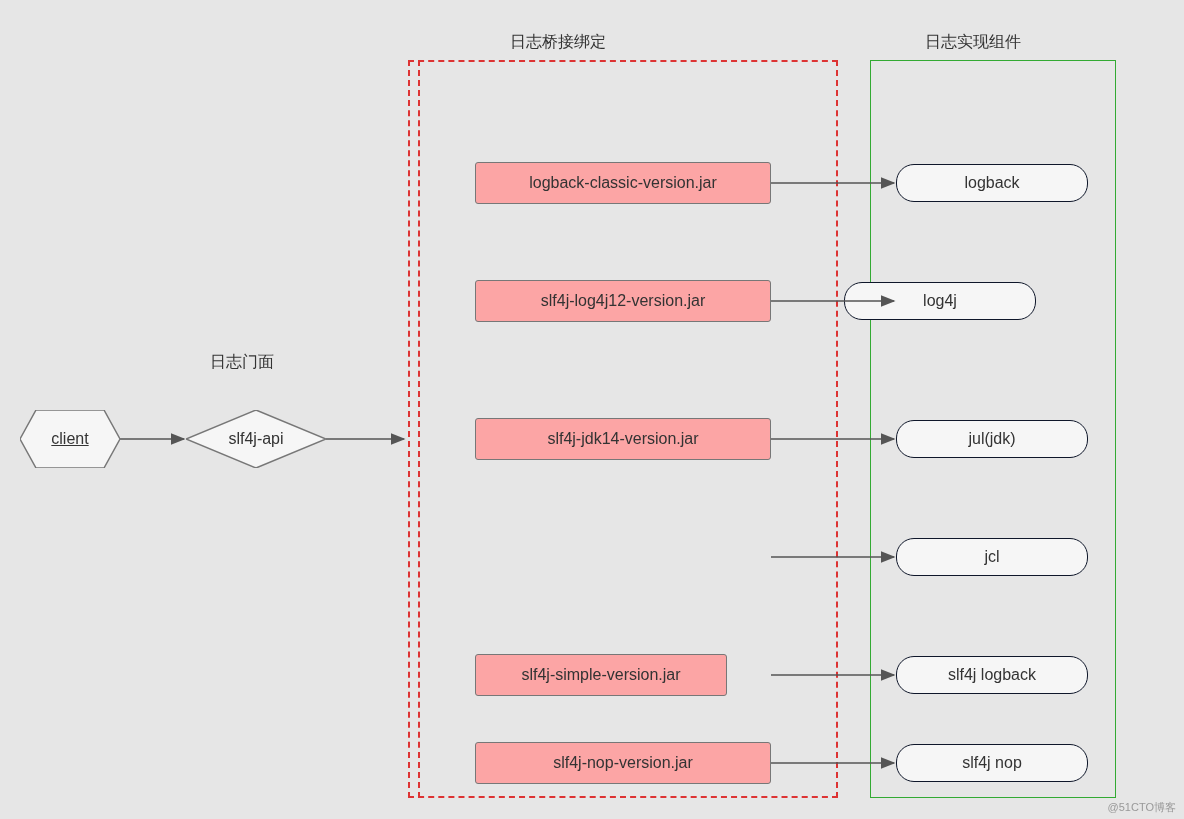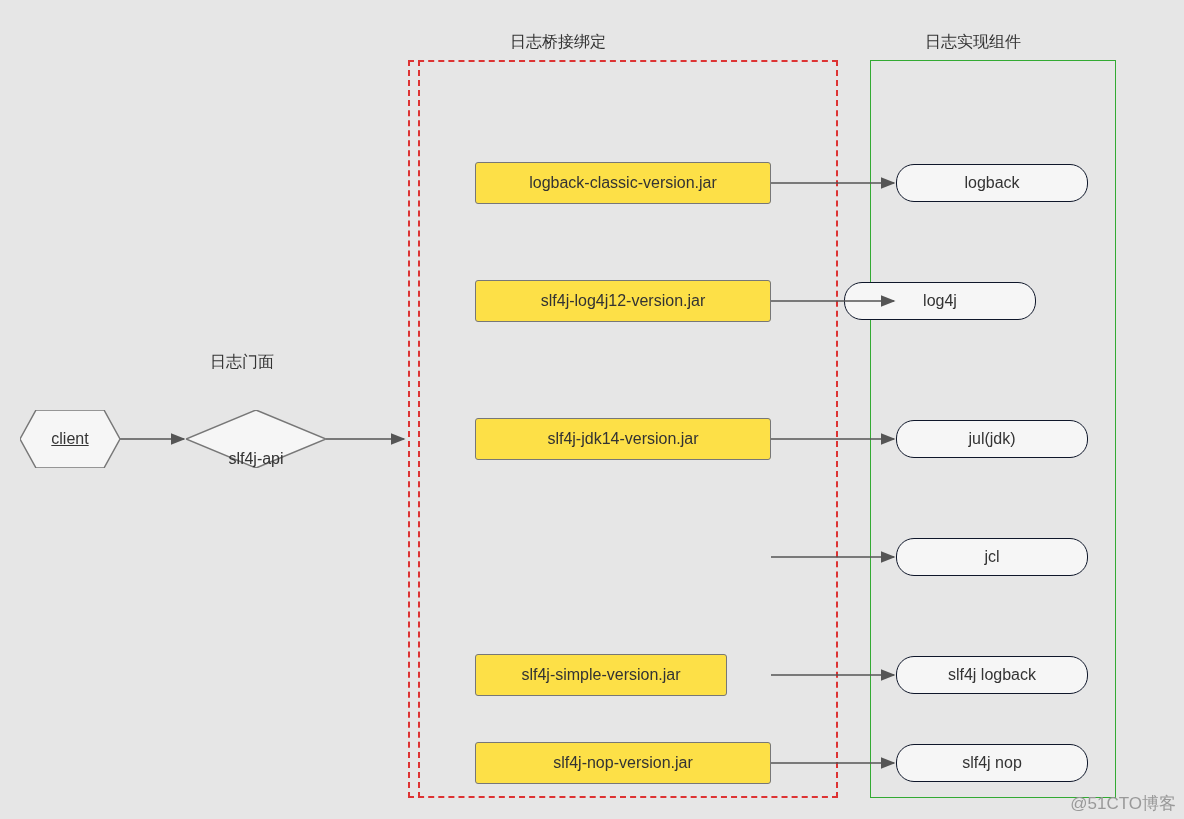--- a/index.html
+++ b/index.html
@@ -22,36 +22,36 @@
   }
   .hexagon {
     position: absolute;
     display: flex;
     align-items: center;
     justify-content: center;
   }
   .rhombus {
     position: absolute;
     display: flex;
-    align-items: flex-end;
+    align-items: center;
     justify-content: center;
   }
   .dashbox {
     position: absolute;
     border: 2px dashed #d33;
     background: transparent;
   }
   .greenbox {
     position: absolute;
     border: 1px solid #3a3;
     background: transparent;
   }
   .rectnode {
     position: absolute;
-    background: #fde047;
+    background: #fca5a5;
     border: 1px solid #777;
     border-radius: 3px;
     display: flex;
     align-items: center;
     justify-content: center;
   }
   .pillnode {
     position: absolute;
     background: #f6f6f6;
     border: 1px solid #0f172a;
@@ -65,21 +65,21 @@
     inset: 0;
     width: 1184px;
     height: 819px;
     pointer-events: none;
   }
   .arrow-line { stroke: #555; stroke-width: 1.5; fill: none; }
   .arrow-head { fill: #555; }
   .watermark {
     position: absolute;
     right: 8px; bottom: 4px;
-    font-size: 17px;
+    font-size: 11px;
     color: #999;
   }
 </style>
 </head>
 <body>
 
 <div class="canvas">
 
   <div class="label" style="left:210px; top:352px;">日志门面</div>
   <div class="label" style="left:510px; top:32px;">日志桥接绑定</div>

